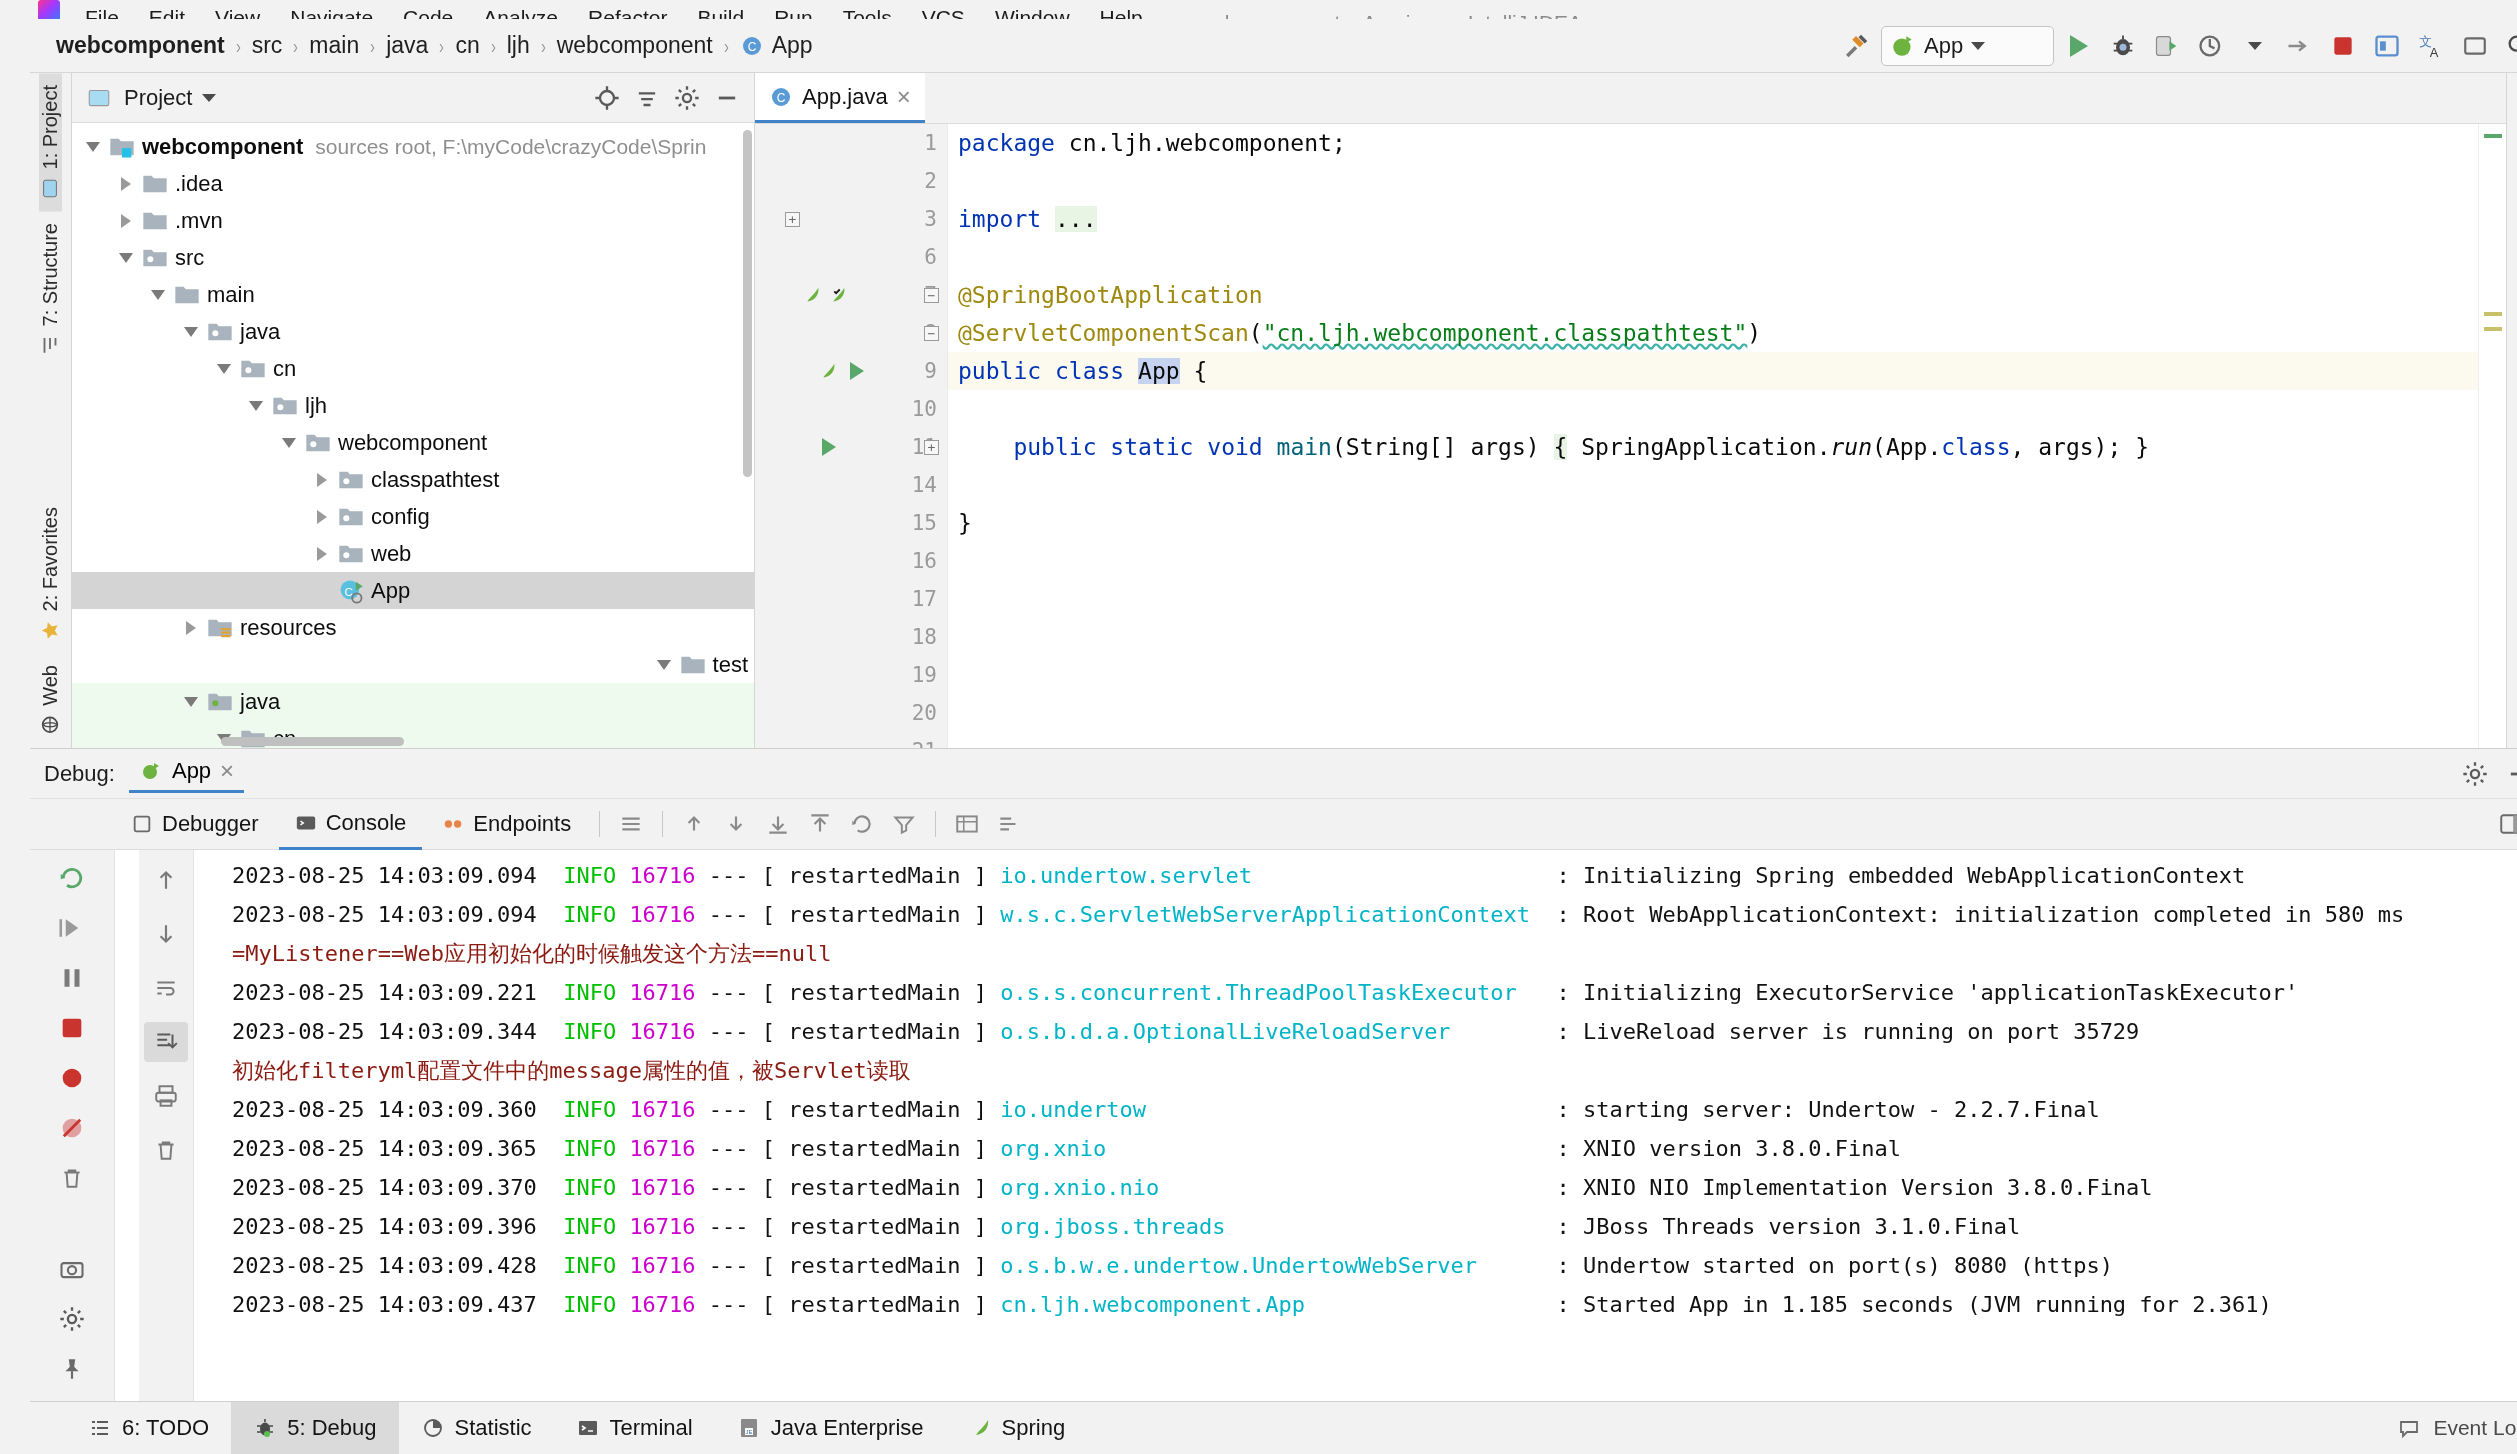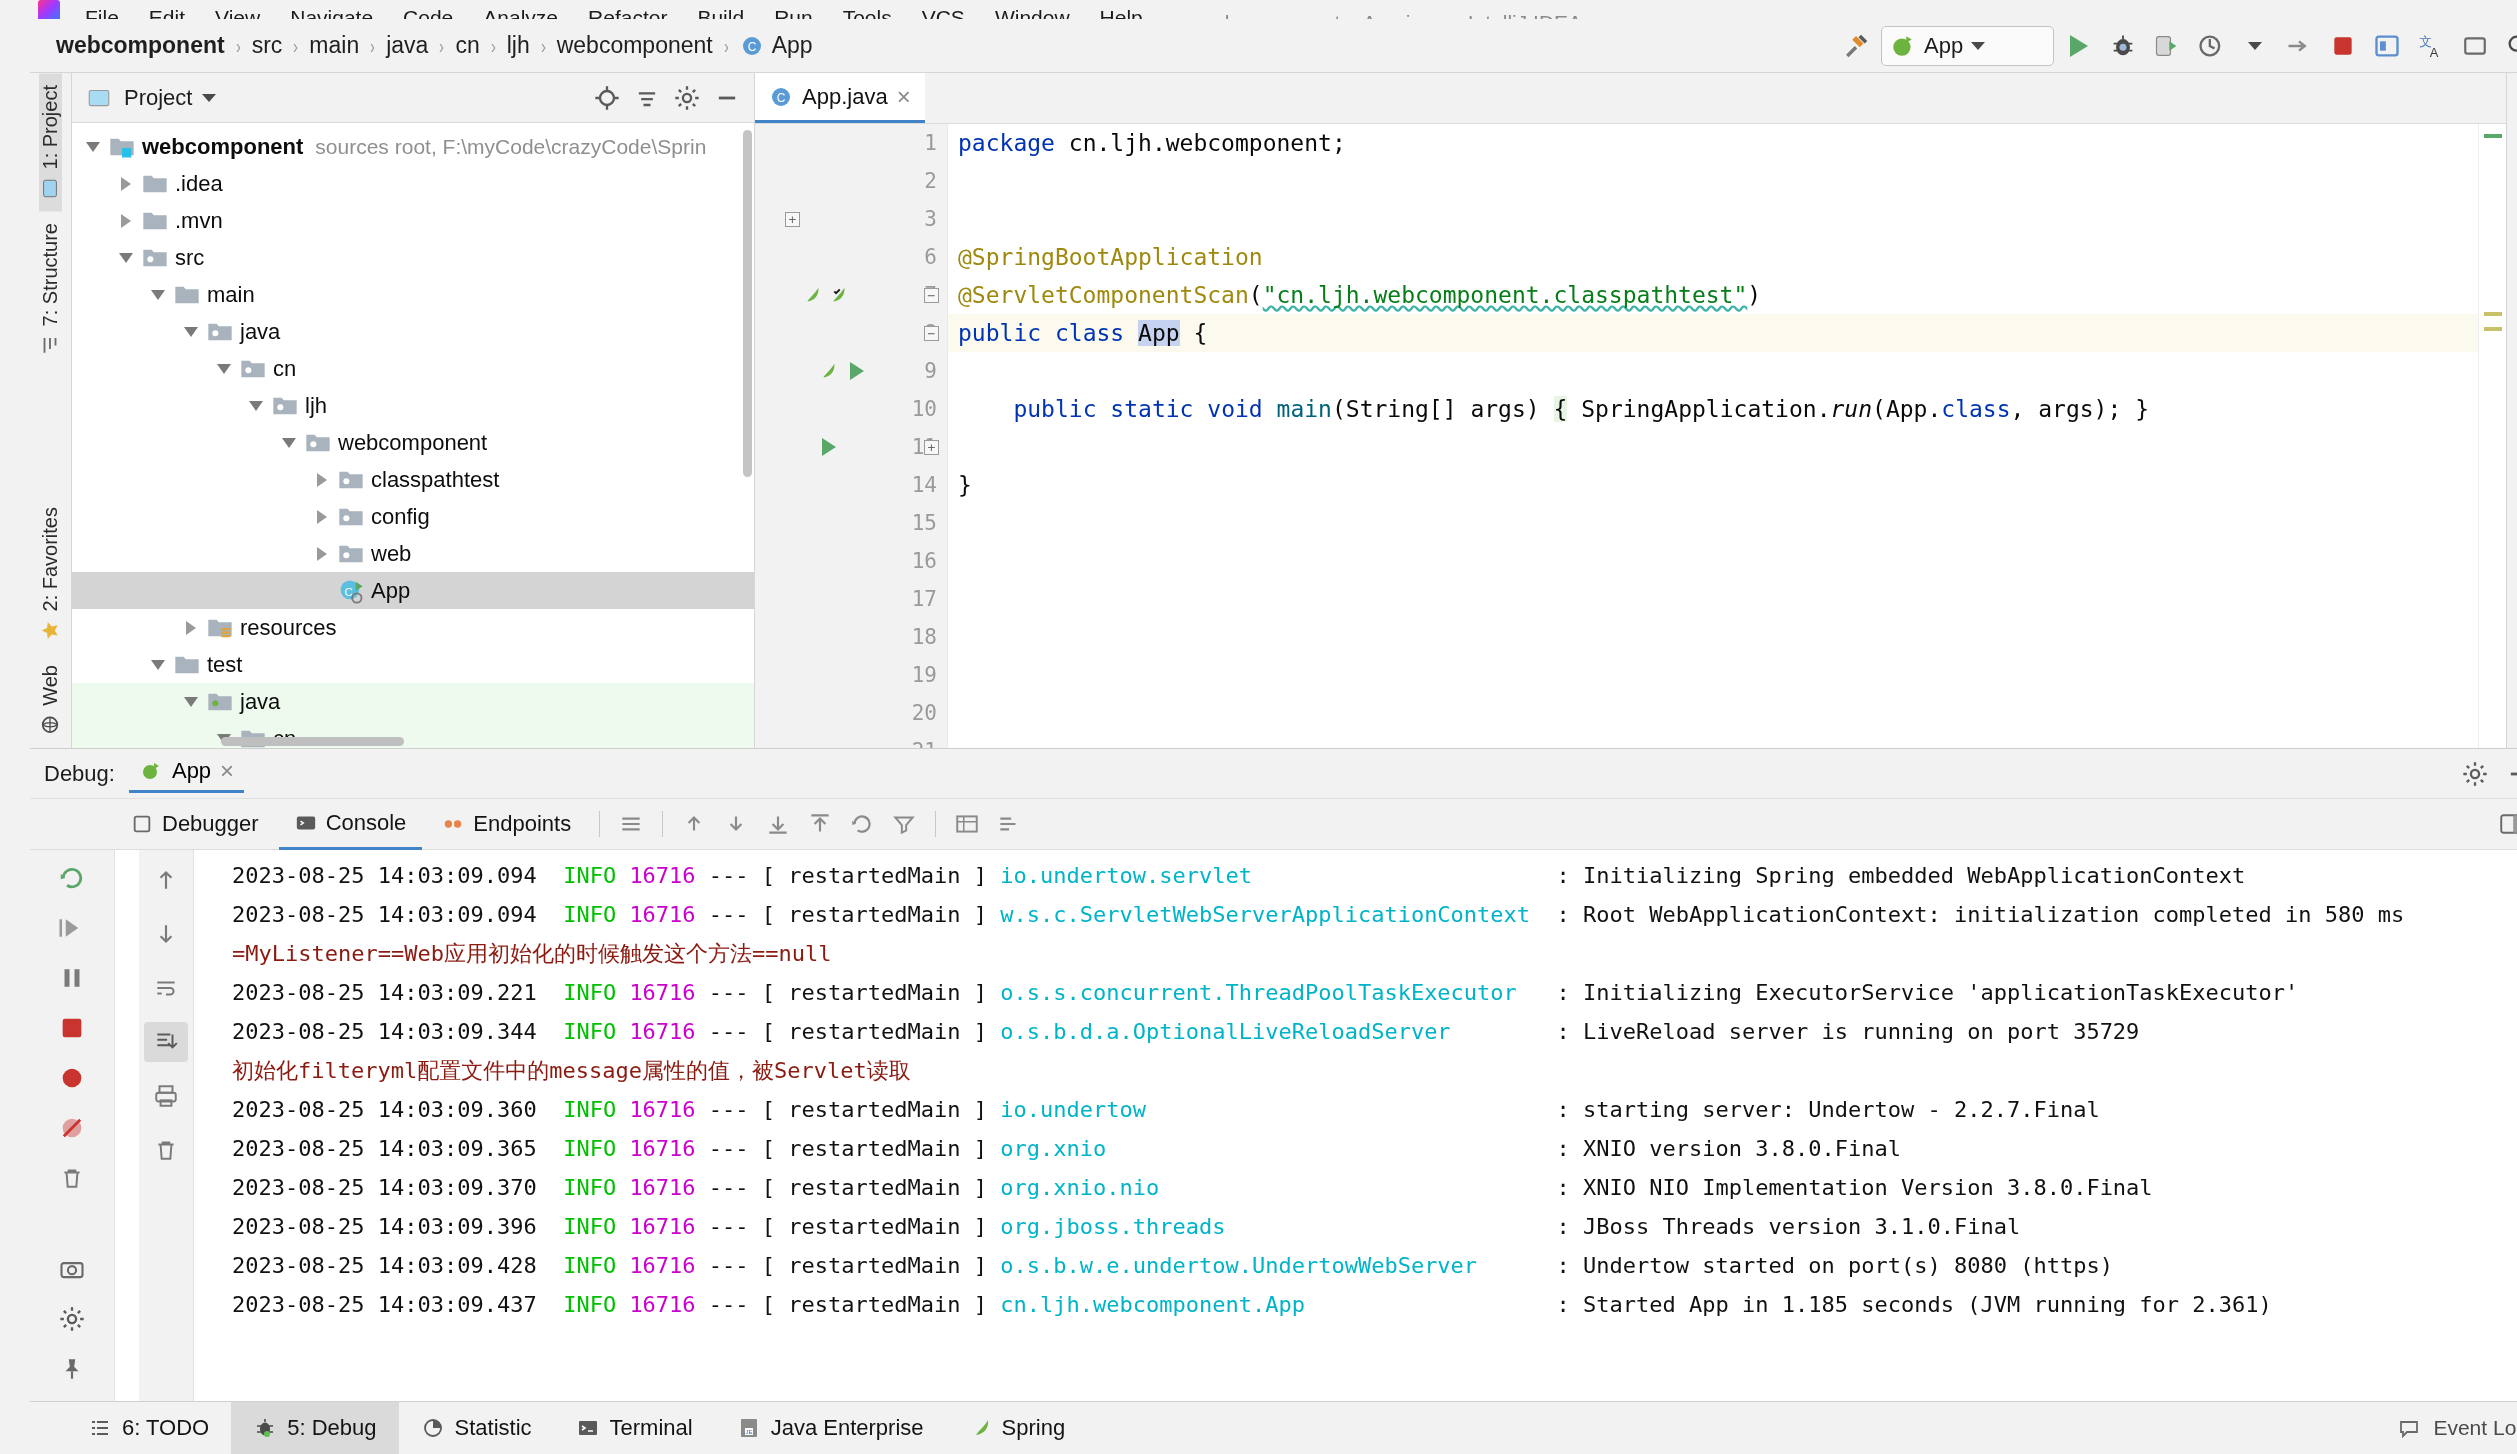--- a/index.html
+++ b/index.html
@@ -568,21 +568,21 @@
               <i class="ar-r"></i>
             </span>
             <span class="t-ico">
               <svg width="28" height="28" viewBox="0 0 24 24">
                 <path d="M2 5h7l2 2h11v12H2z" fill="#a8b3bd"></path>
                 <path d="M13 13h8M13 16h8M13 19h8" stroke="#e0a33a" stroke-width="2"></path>
               </svg>
             </span>
             <span class="t-label">resources</span>
           </div>
-          <div class="trow" style="padding-left: 73px;">
+          <div class="trow" style="padding-left: 73px; justify-content: flex-end;">
             <span class="t-arrow">
               <i class="ar-d"></i>
             </span>
             <span class="t-ico">
               <svg width="28" height="28" viewBox="0 0 24 24">
                 <path d="M2 5h7l2 2h11v12H2z" fill="#a8b3bd"></path>
               </svg>
             </span>
             <span class="t-label">test</span>
           </div>
@@ -706,20 +706,21 @@
             <div class="gline">
               <span>20</span>
             </div>
             <div class="gline">
               <span>21</span>
             </div>
           </div>
         <div class="code" id="code">
             <div class="cline"><span class="kw">package</span> <span class="plain">cn.ljh.webcomponent;</span></div>
             <div class="cline">&nbsp;</div>
+            <div class="cline"><span class="kw">import</span> <span class="plain green-bg">...</span></div>
             <div class="cline">&nbsp;</div>
             <div class="cline"><span class="ann">@SpringBootApplication</span></div>
             <div class="cline"><span class="ann">@ServletComponentScan</span><span class="plain">(</span><span class="str wavy">"cn.ljh.webcomponent.classpathtest"</span><span class="plain">)</span></div>
             <div class="cline hl"><span class="kw">public</span> <span class="kw">class</span> <span class="plain blue-sel">App</span> <span class="plain">{</span></div>
             <div class="cline">&nbsp;</div>
             <div class="cline">    <span class="kw">public</span> <span class="kw">static</span> <span class="kw">void</span> <span class="meth">main</span><span class="plain">(String[] args)</span> <span class="plain green-bg">{</span> <span class="plain">SpringApplication.</span><span class="plain ital">run</span><span class="plain">(App.</span><span class="kw">class</span><span class="plain">, args); }</span></div>
             <div class="cline">&nbsp;</div>
             <div class="cline"><span class="plain">}</span></div>
             <div class="cline">&nbsp;</div>
             <div class="cline">&nbsp;</div>

